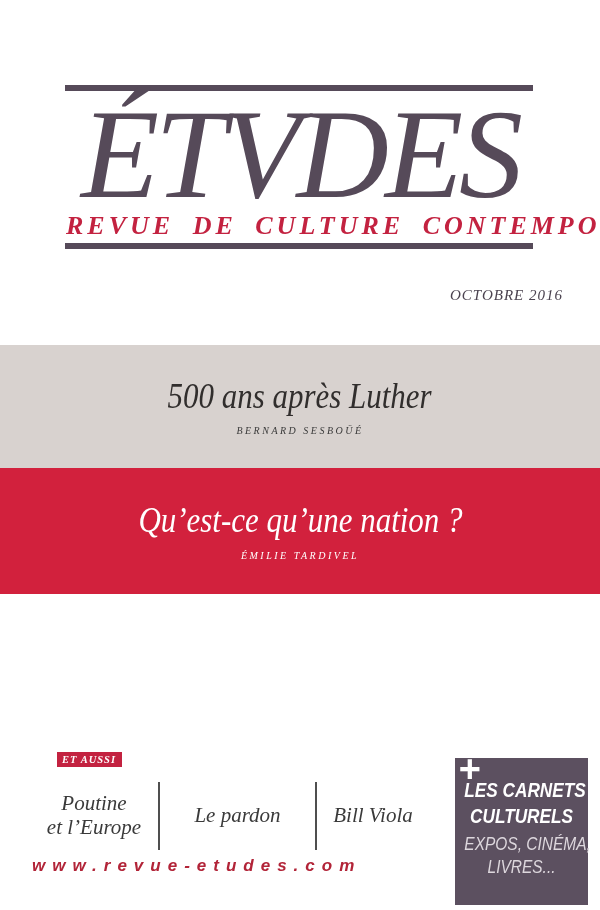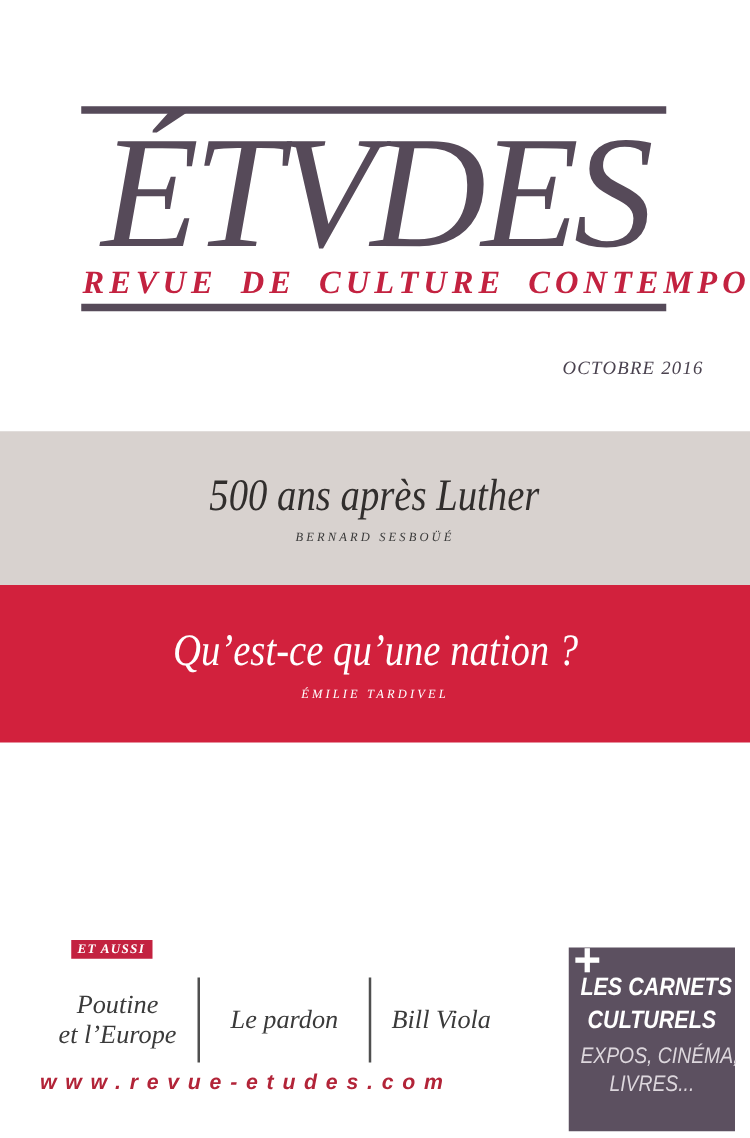--- a/index.html
+++ b/index.html
@@ -53,21 +53,21 @@
     padding:2px 6px 2px 5px;
     margin-left:24px;
   }
   .topics{
     position:absolute;left:30px;top:782px;height:68px;display:flex;align-items:center;
     color:var(--author-gray,#3a3a3a);
   }
   .topic{display:flex;flex-direction:column;justify-content:center;text-align:center;
     font-size:21px;line-height:1.12;height:100%;align-items:center;}
   .topic-1{width:128px;}
-  .topic-2{width:135px;gap:44px;}
+  .topic-2{width:155px;gap:44px;}
   .topic-3{width:112px;}
   .topic-divider{width:2px;height:68px;background:#4f4f4f;}
   .website{
     position:absolute;left:32px;top:856px;white-space:nowrap;
     font-family:"Liberation Sans","DejaVu Sans",sans-serif;
     font-weight:bold;font-size:17px;letter-spacing:7px;
     color:var(--url-red,#b22438);
   }
   .carnets-box{
     position:absolute;left:455px;top:758px;width:133px;height:147px;

